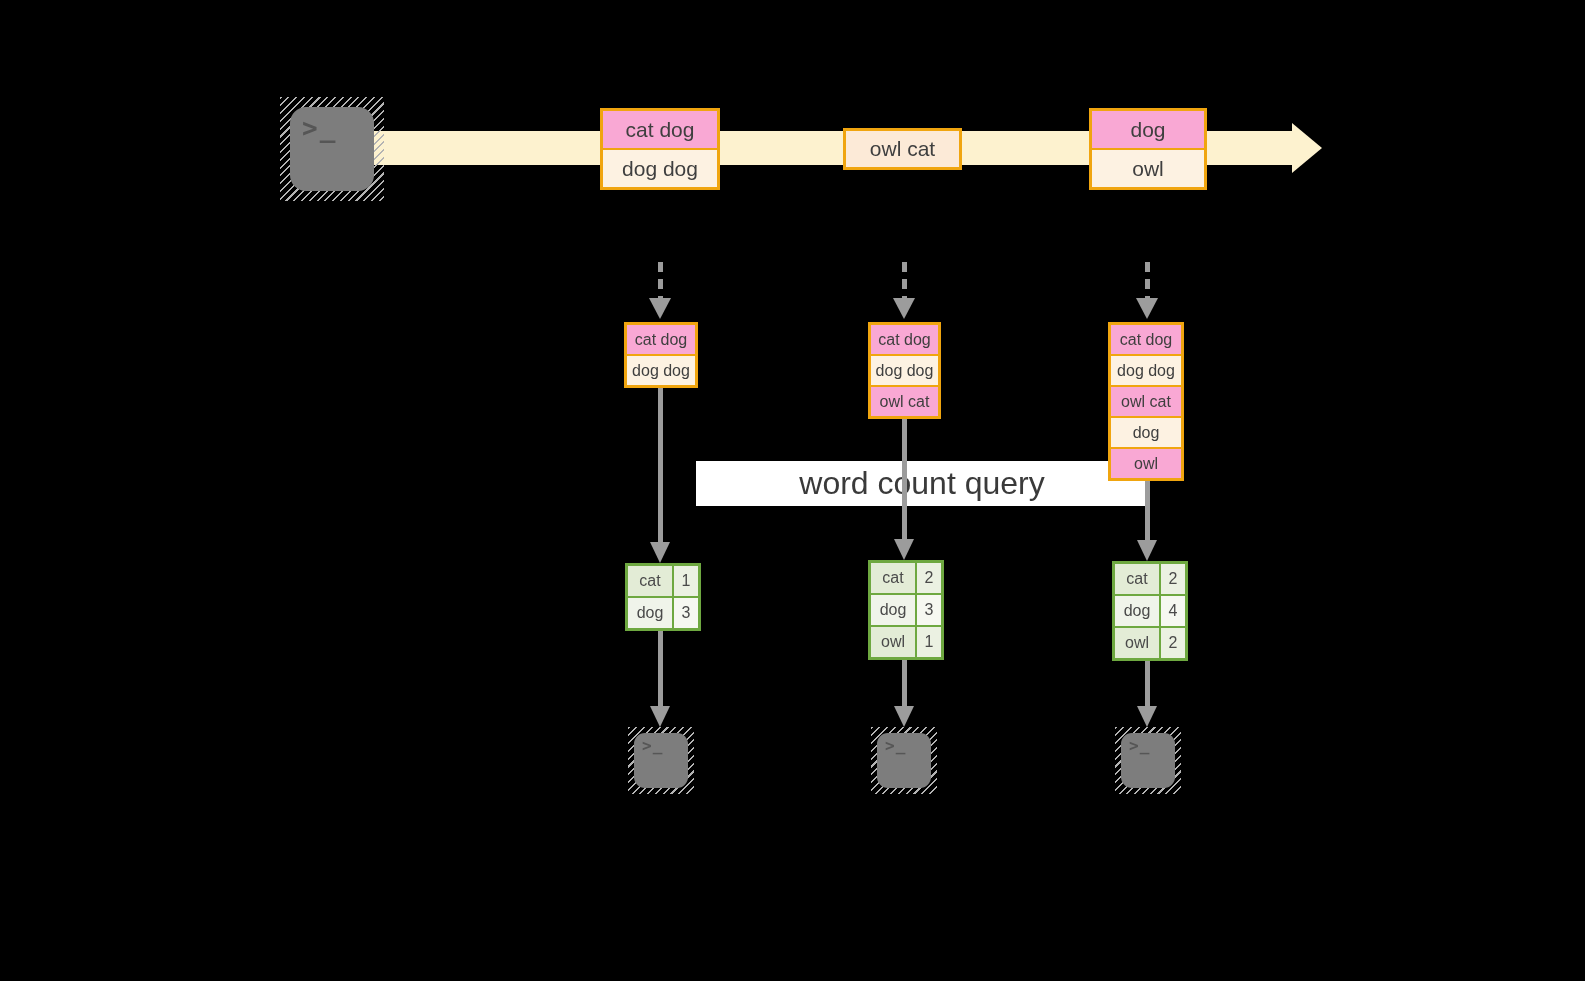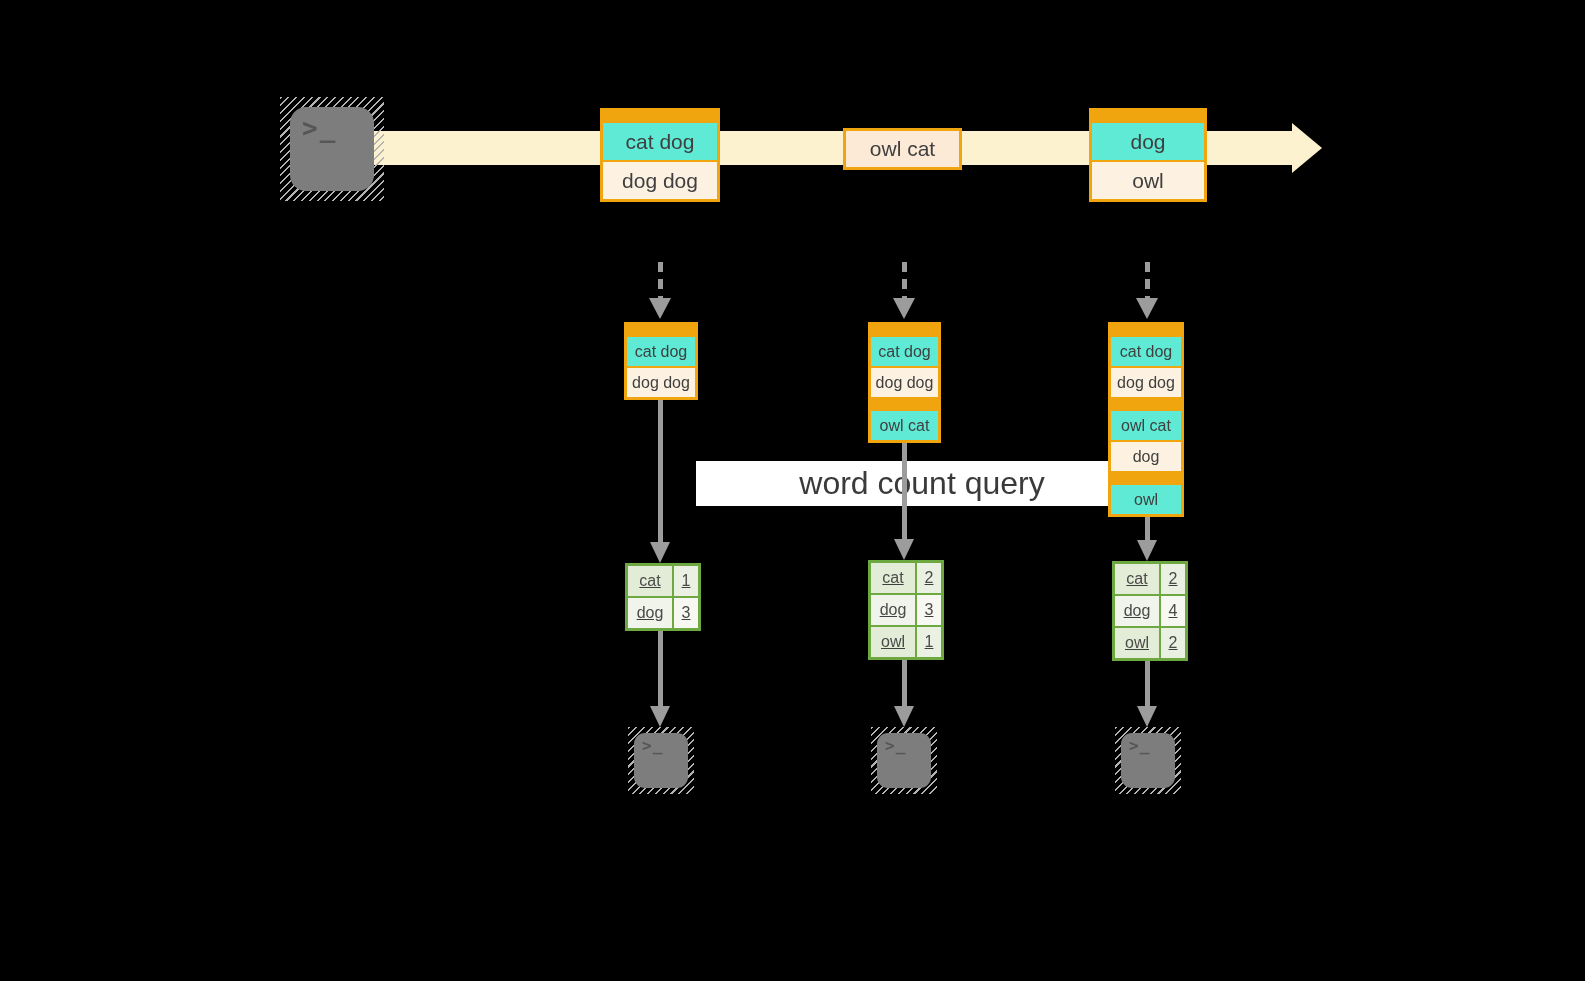--- a/index.html
+++ b/index.html
@@ -11,38 +11,38 @@
   .band{position:absolute;background:#fdf2cf;z-index:1;}
   .band-head{position:absolute;width:0;height:0;z-index:1;
     border-top:25px solid transparent;border-bottom:25px solid transparent;
     border-left:30px solid #fdf2cf;}
   
   .obox{position:absolute;display:grid;grid-auto-flow:row;gap:2px;
     background:#f0a50f;border:3px solid #f0a50f;z-index:3;box-sizing:border-box;}
   .erow{height:37px;line-height:37px;text-align:center;font-size:21px;font-weight:300;}
   .erow.single{height:36px;line-height:36px;}
   .srow{height:29px;line-height:29px;text-align:center;font-size:16px;font-weight:300;}
-  .fill-a{background:#5eead4;margin-top:12px;}
+  .fill-a{background:#f9a8d4;}
   .fill-b{background:#fdf2e2;}
   .fill-m{background:#fcead7;}
   
   .vline{position:absolute;width:5px;background:#9c9c9c;z-index:2;}
   .vdash{position:absolute;width:5px;z-index:2;
     background:repeating-linear-gradient(to bottom,#9c9c9c 0 10px,transparent 10px 17px);}
   .head{position:absolute;width:0;height:0;z-index:2;
     border-left:10px solid transparent;border-right:10px solid transparent;
     border-top:21px solid #9c9c9c;}
   .head.wide{border-left-width:11px;border-right-width:11px;}
   
   .query-box{position:absolute;left:696px;top:461px;width:452px;height:45px;
     background:#fff;z-index:1;text-align:center;line-height:45px;
     font-size:32px;font-weight:300;color:#3a3a3a;}
   
   .gtable{position:absolute;display:grid;grid-template-columns:1fr 24px;gap:2px;
-    background:#6ea840;border:3px solid #6ea840;width:76px;z-index:3;box-sizing:border-box;text-decoration:underline;}
+    background:#6ea840;border:3px solid #6ea840;width:76px;z-index:3;box-sizing:border-box;}
   .gcell{height:30px;line-height:30px;text-align:center;font-size:16px;
     font-weight:300;color:#4a4a4a;}
   .gw-a{background:#e3ecd6;}
   .gc-a{background:#ebf1e2;}
   .gw-b{background:#f0f4ea;}
   .gc-b{background:#f6f8f1;}
   
   .term-icon{position:absolute;z-index:3;
     background:repeating-linear-gradient(135deg,#b3b3b3 0 1.5px,rgba(0,0,0,0) 1.5px 5.5px);}
   .term-icon.lg{width:104px;height:104px;}

